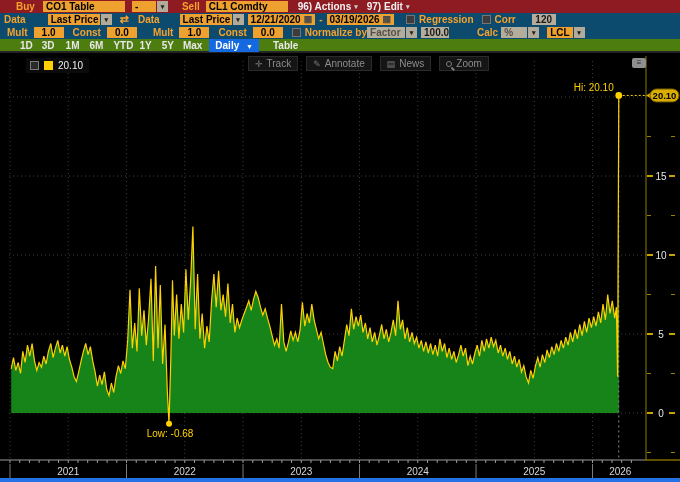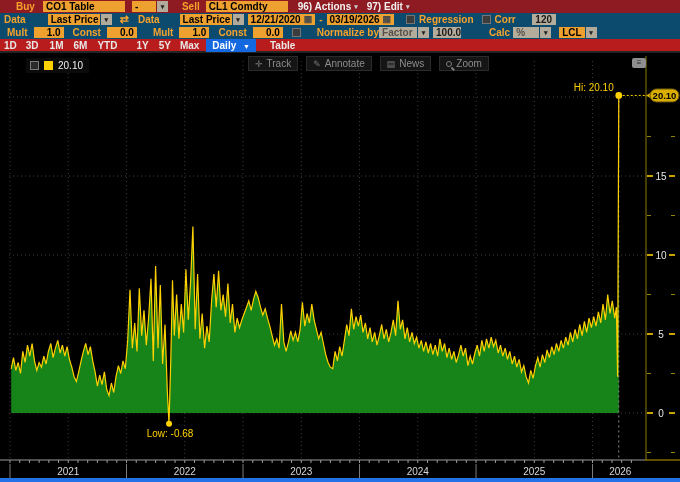--- a/index.html
+++ b/index.html
@@ -1,26 +1,26 @@
 <!DOCTYPE html>
 <html><head>
 <meta charset="utf-8">
 <style>
   * { margin:0; padding:0; box-sizing:border-box; }
   html,body { width:680px; height:482px; background:#000; overflow:hidden;
     font-family:"Liberation Sans", sans-serif; }
   .row { display:flex; align-items:center; font-size:10px; font-weight:700; }
   #row1 { height:13px; background:#8e1b22; padding-left:16px; }
   #row2, #row3 { height:13px; background:#0c4a6e; padding-left:4px; }
-  #row4 { height:13px; background:#b91c1c; padding-left:4px; border-bottom:1px solid #262626; color:#e8e8e8;text-align:center; }
+  #row4 { height:13px; background:#4d7c0f; padding-left:20px; border-bottom:1px solid #262626; color:#e8e8e8;text-align:center; }
   .amber { color:#f7a32b; }
   .white { color:#f2f2f2; }
   .box { background:#efa12f; color:#000; height:11px; line-height:11px; padding:0 3px;
          font-size:10px; font-weight:700; white-space:nowrap; }
-  .valbox { text-align:right; }
+  .valbox { text-align:center; }
   .greybox { background:#b5ad9c; color:#1a1a1a; height:11px; line-height:11px; padding:0 3px;
          font-size:10px; font-weight:700; }
   .dim { color:#55504a; }
   .ddbtn { background:#b2ab9c; color:#222; width:11px; height:11px; font-size:7px;
          display:flex; align-items:center; justify-content:center; margin-left:1px; }
   .cb { width:9px; height:9px; background:#3c3c3c; border:1px solid #757575; display:inline-block; }
   .caret { color:#c9c9c9; font-size:7px; margin-left:3px; }
   .calicon { color:#4a4a4a; margin-left:3px; font-size:9px; }
   .bluebtn { background:#1468e0; color:#fff; height:13px; line-height:13px; padding:0 6px;
          font-size:10px; font-weight:700; }
@@ -85,37 +85,37 @@
 <div class="row" id="row3">
   <span class="amber" style="margin-left:3px;">Mult</span>
   <span class="box valbox" style="width:30px;margin-left:6px;">1.0</span>
   <span class="amber" style="margin-left:9px;">Const</span>
   <span class="box valbox" style="width:30px;margin-left:6px;">0.0</span>
   <span class="amber" style="margin-left:16px;">Mult</span>
   <span class="box valbox" style="width:30px;margin-left:6px;">1.0</span>
   <span class="amber" style="margin-left:9px;">Const</span>
   <span class="box valbox" style="width:30px;margin-left:6px;">0.0</span>
   <span class="cb" style="margin-left:9px;"></span>
-  <span class="amber" style="margin-left:16px;">Normalize by</span>
+  <span class="amber" style="margin-left:4px;">Normalize by</span>
   <span class="greybox dim" style="width:38px;">Factor</span>
   <span class="ddbtn">▾</span>
   <span class="greybox" style="width:28px;margin-left:4px;text-align:center;">100.0</span>
   <span class="amber" style="padding-left:28px;">Calc</span>
   <span class="greybox dim" style="width:26px;margin-left:3px;">%</span>
   <span class="ddbtn">▾</span>
   <span class="box" style="margin-left:8px;">LCL</span>
   <span class="ddbtn">▾</span>
 </div>
 
 <div class="row" id="row4">
   <span style="margin-right:9px;">1D</span>
   <span style="margin-right:11px;">3D</span>
   <span style="margin-right:10px;">1M</span>
   <span style="margin-right:10px;">6M</span>
-  <span style="margin-right:19px;">YTD</span>
+  <span style="margin-right:6px;">YTD</span>
   <span style="margin-right:10px;">1Y</span>
   <span style="margin-right:9px;">5Y</span>
   <span style="margin-right:7px;">Max</span>
   <span class="bluebtn">
     <span>Daily</span>
     <span style="font-size:7px;margin-left:4px;">▼</span>
   </span>
   <span style="margin-left:14px;">Table</span>
 </div>
 

